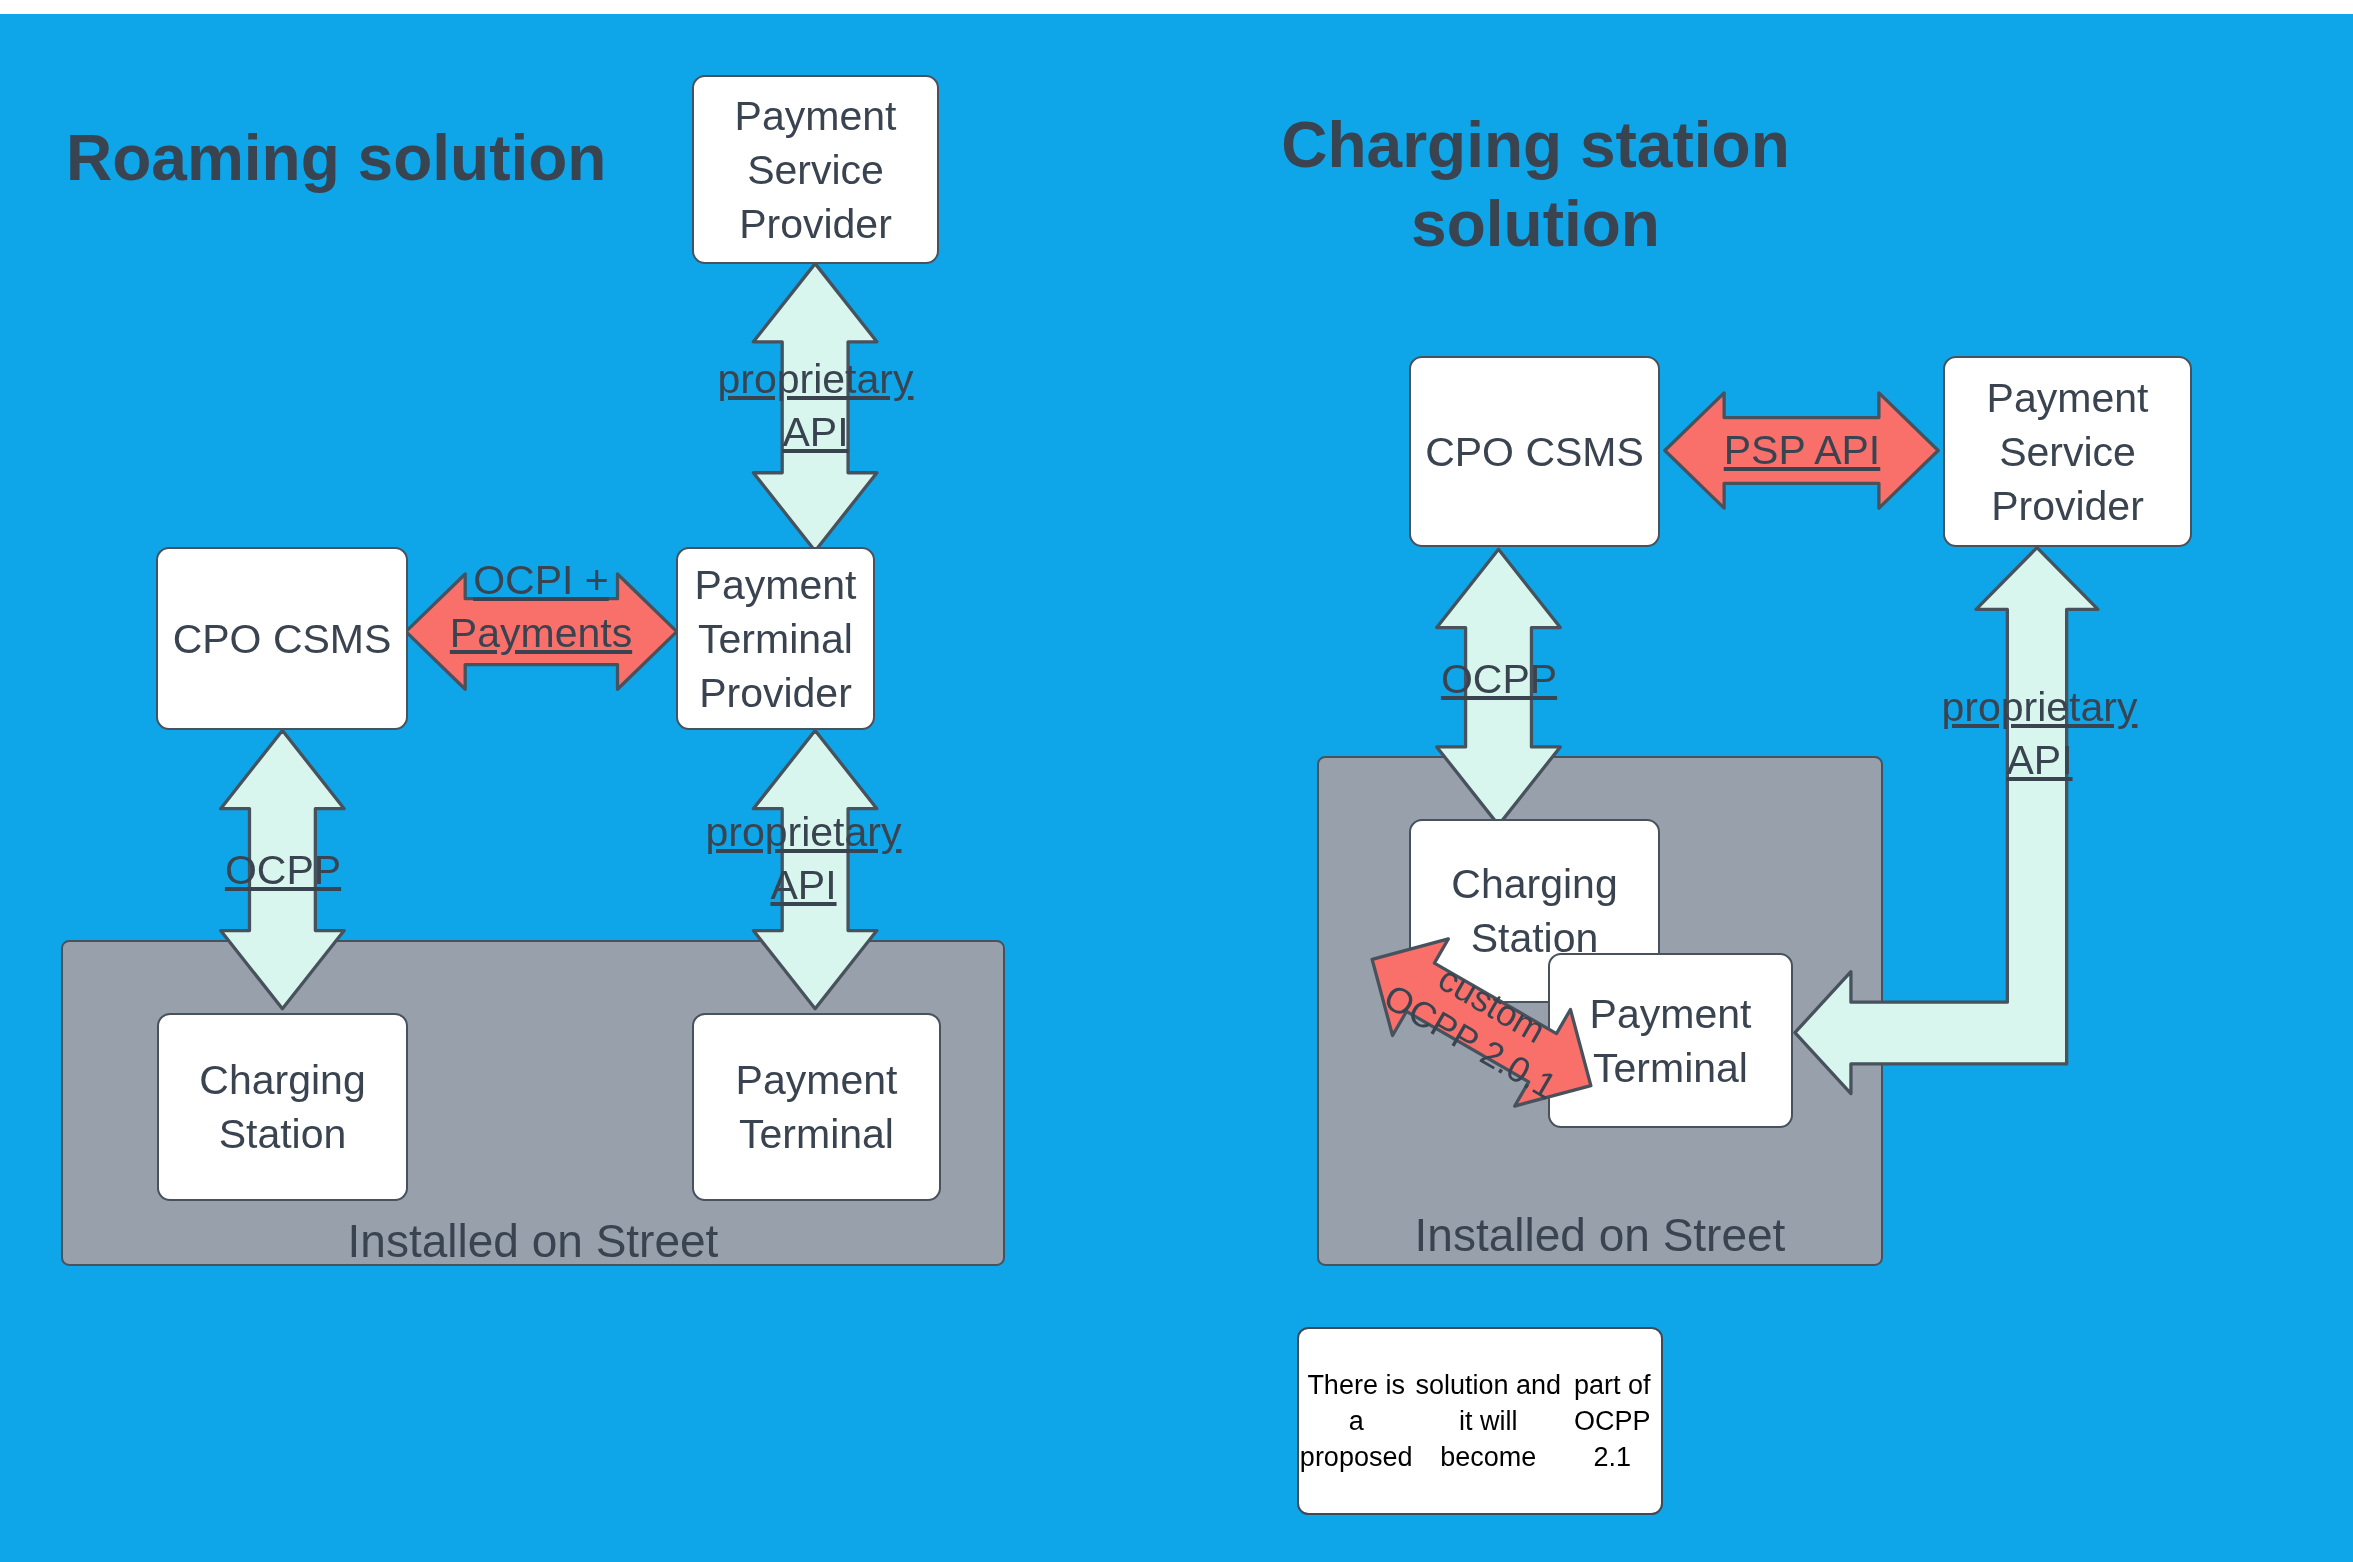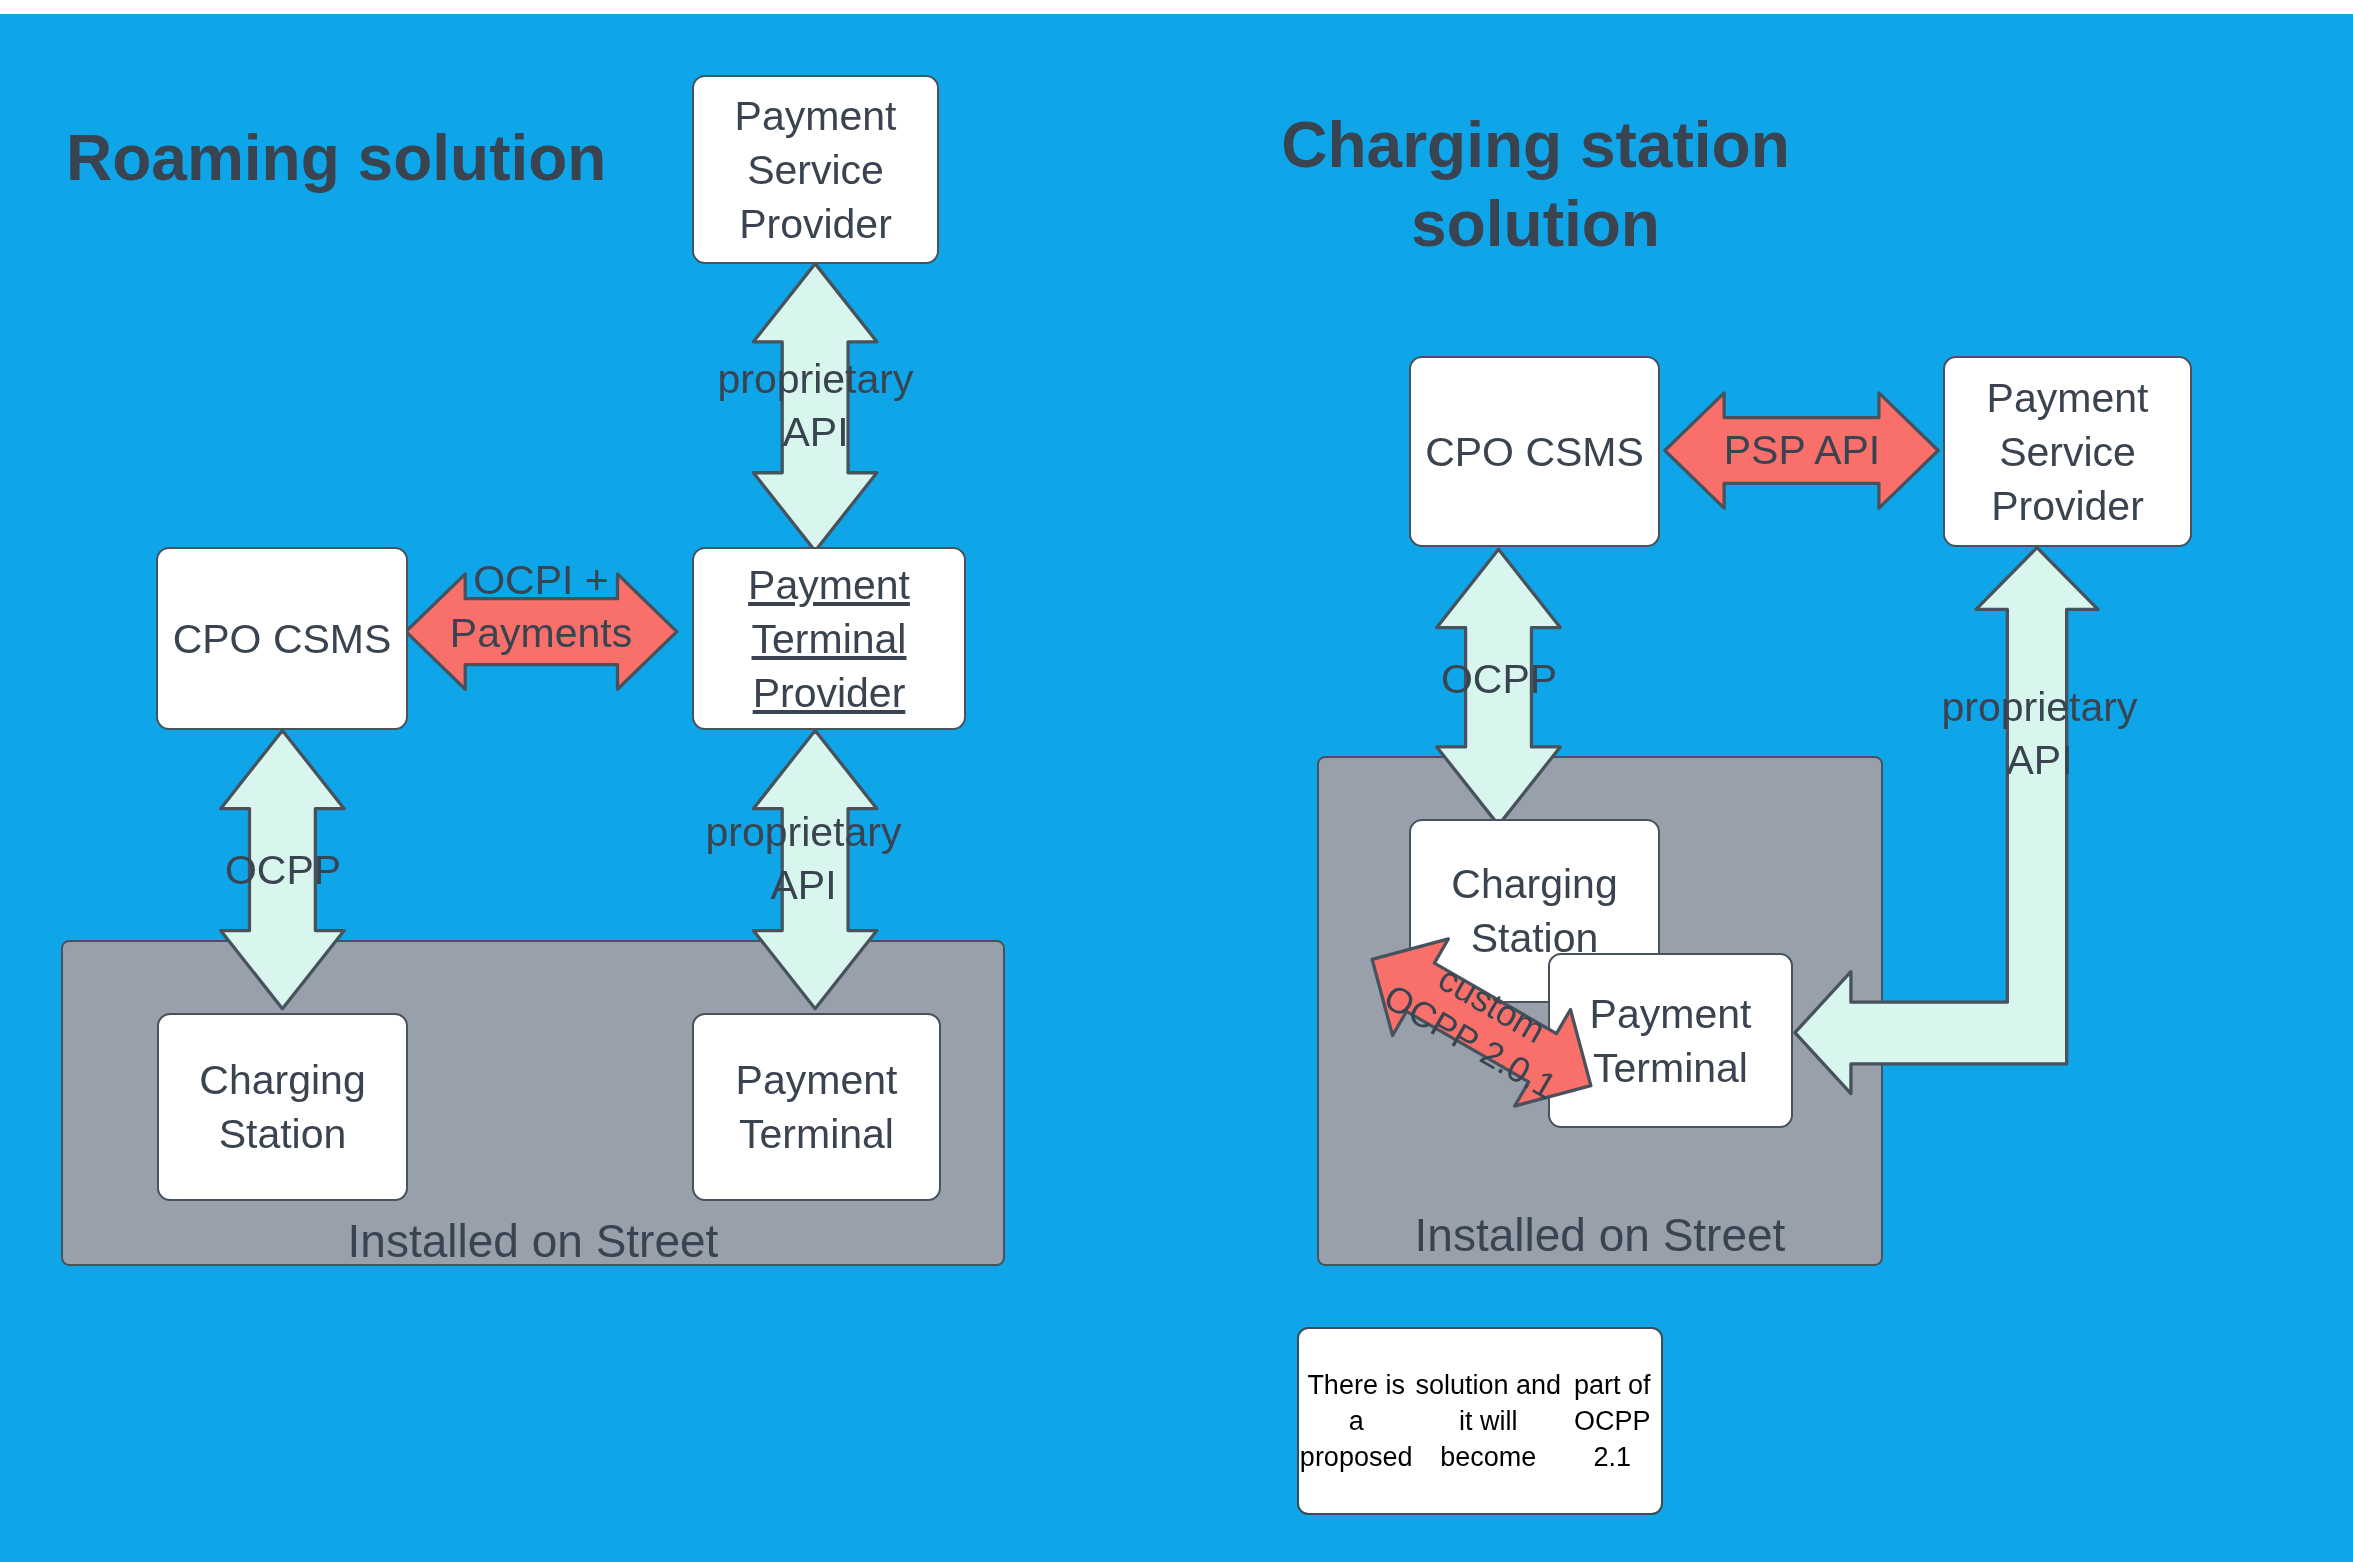--- a/index.html
+++ b/index.html
@@ -11,21 +11,21 @@
   .graybox{
     position:absolute;background:#98a0ab;border:2.5px solid #47525d;border-radius:8.2px;
     box-sizing:border-box;z-index:1;
   }
   .node{
     position:absolute;background:#ffffff;border:2.5px solid #47525d;border-radius:13px;
     box-sizing:border-box;z-index:3;display:flex;align-items:center;justify-content:center;
     text-align:center;font-size:41px;line-height:54px;color:#3a4450;
   }
   .lbl{
-    position:absolute;z-index:5;text-align:center;font-size:41px;line-height:53px;color:#3a4450;
+    position:absolute;z-index:5;text-align:center;font-size:41px;line-height:53px;color:#3a4450;text-decoration:underline;
   }
   .lbl.nowrap{white-space:nowrap;}
   .title{
     position:absolute;z-index:5;font-weight:bold;font-size:64px;line-height:79px;color:#3a4450;
   }
   .installed{
     position:absolute;z-index:5;text-align:center;font-size:46px;color:#3a4450;white-space:nowrap;
   }
   .custom-arrow{
     position:absolute;left:1350px;top:947px;width:263px;height:123px;z-index:4;
@@ -66,21 +66,21 @@
 
     <path class="teal" d="M1820,650 L1745,745 L1780,745 L1780,890 L1745,890 L1820,985 L1895,890 L1860,890 L1860,745 L1895,745 Z"></path>
 
     <path class="teal" d="M2474,648 L2400,723 L2438,723 L2438,1200 L2248,1200 L2248,1163 L2180,1237 L2248,1311 L2248,1275 L2510,1275 L2510,723 L2548,723 Z"></path>
   </svg>
 
   <div class="title" style="left:66px;top:105px;width:675px;">Roaming solution</div>
 
   <div class="node" style="left:692px;top:61px;width:247px;height:189px;">Payment Service Provider</div>
   <div class="node" style="left:156px;top:533px;width:252px;height:183px;">CPO CSMS</div>
-  <div class="node" style="left:692px;top:533px;width:274px;height:183px;text-decoration:underline;">Payment Terminal Provider</div>
+  <div class="node" style="left:676px;top:533px;width:199px;height:183px;">Payment Terminal Provider</div>
   <div class="node" style="left:157px;top:999px;width:251px;height:188px;">Charging Station</div>
   <div class="node" style="left:692px;top:999px;width:249px;height:188px;">Payment Terminal</div>
 
   <div class="lbl" style="left:696px;top:339px;width:239px;">proprietary API</div>
   <div class="lbl" style="left:442px;top:540px;width:198px;">OCPI + Payments</div>
   <div class="lbl nowrap" style="left:184px;top:830px;width:198px;">OCPP</div>
   <div class="lbl" style="left:684px;top:792px;width:239px;">proprietary API</div>
   <div class="installed" style="left:286px;top:1200px;width:494px;">Installed on Street</div>
 
   <div class="title" style="left:1206px;top:92px;width:659px;text-align:center;">

